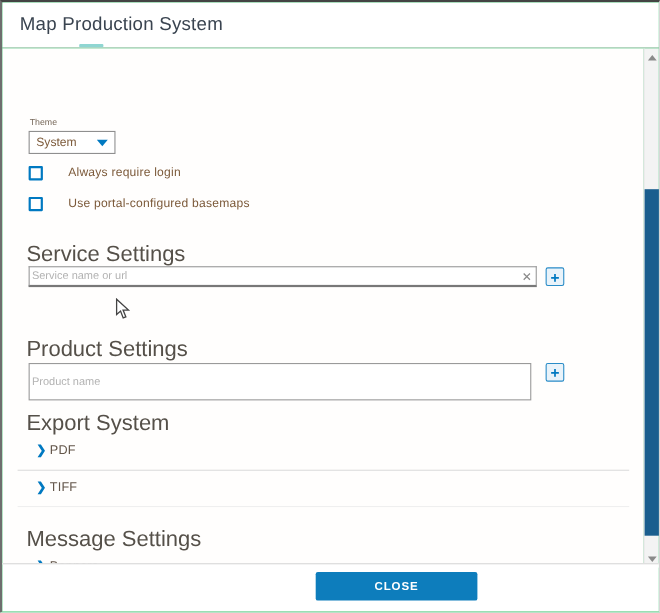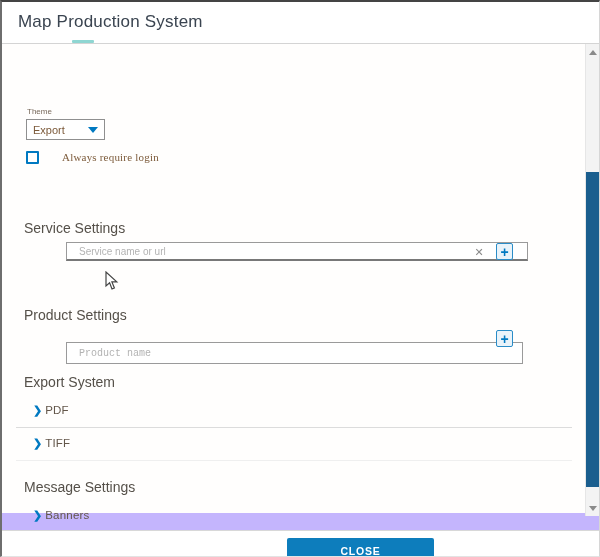--- a/index.html
+++ b/index.html
@@ -1,20 +1,20 @@
 <!DOCTYPE html>
 <html><head>
 <meta charset="utf-8">
 <style>
   * { margin:0; padding:0; box-sizing:border-box; }
   html,body { background:#fff; }
   body { font-family:"Liberation Sans", sans-serif; }
 
   .window {
-    position:relative; width:600px; height:557px; background:#c4b5fd;
+    position:relative; width:600px; height:557px; background:#22c55e;
     border-top:2px solid #444; border-left:2px solid #6e6e6e;
     border-right:1px solid #d6d6d6; border-bottom:1px solid #e3e3e3;
     overflow:hidden;
   }
 
   
   .titlebar { position:absolute; top:0; left:0; right:0; height:41px; background:#fff; }
   .titlebar .title {
     position:absolute; left:16px; top:10px; font-size:17px; font-weight:500;
     color:#3a4450; letter-spacing:.2px;
@@ -29,45 +29,44 @@
   .select {
     position:absolute; left:24px; top:75px; width:79px; height:21px; background:#fff;
     border:1px solid #8f8f8f; display:flex; align-items:center; padding:0 6px; cursor:default;
   }
   .select .select-value { font-size:11px; color:#7c5a3a; flex:1; }
   .select .caret {
     width:0; height:0; border-left:5px solid transparent; border-right:5px solid transparent;
     border-top:6px solid #0079c1;
   }
 
-  .check-row { position:absolute; left:24px; height:14px; display:flex; align-items:center;font-family:Liberation Serif, serif; }
+  .check-row { position:absolute; left:24px; height:14px; display:flex; align-items:center; }
   .check-row.r1 { top:106px; }
   .check-row.r2 { top:134px; }
   .checkbox {
     width:13px; height:13px; border:2px solid #0079c1; background:#fff; border-radius:1px;
     display:inline-block; cursor:pointer;
   }
   .check-label { margin-left:23px; font-size:11px; color:#7c5a3a; letter-spacing:.2px; }
 
-  .section-heading { position:absolute; left:22px; font-size:14px; font-weight:500; color:#555049; }
+  .section-heading { position:absolute; left:22px; font-size:20px; font-weight:500; color:#555049; }
   .h-service { top:176px; }
   .h-product { top:263px; }
   .h-export  { top:330px; }
   .h-message { top:435px; }
 
   .text-input {
     position:absolute; left:24px; height:19px; background:#fff;
     border:1px solid #9a9a9a; border-bottom:2px solid #787878;
-    font-size:10px; color:#555; padding:0 18px 0 12px; width:462px;
+    font-size:10px; color:#555; padding:0 18px 0 2px; width:462px;
     font-family:"Liberation Sans", sans-serif;
-    margin-left:40px;
   }
   .text-input::placeholder { color:#b3b3b3; opacity:1; }
   .in-service { top:198px; }
-  .in-product { top:298px; width:457px; border-bottom:1px solid #9a9a9a; height:22px;font-family:Liberation Mono, monospace; }
+  .in-product { top:286px; width:457px; border-bottom:1px solid #9a9a9a; height:34px; }
 
   .clear-icon {
     position:absolute; left:470px; top:201px; width:14px; height:14px; color:#8a8a8a;
     font-size:11px; line-height:14px; text-align:center; cursor:pointer;
   }
 
   .add-btn {
     position:absolute; left:494px; width:17px; height:17px;
     border:1px solid #2a8cc7; background:#e9f3fa; color:#0079c1;
     font-size:14px; line-height:14px; text-align:center; font-weight:700;
@@ -94,21 +93,21 @@
     background:#f3f3f3; border-left:1px solid #e6e6e6;
   }
   .sb-arrow { position:absolute; left:3px; width:0; height:0; cursor:pointer;
     border-left:4px solid transparent; border-right:4px solid transparent; }
   .sb-up   { top:6px;  border-bottom:5px solid #8a8a8a; }
   .sb-down { bottom:5px; border-top:5px solid #8a8a8a; }
   .sb-thumb { position:absolute; left:0; top:128px; width:14px; height:315px; background:#1a5e8e; cursor:pointer; }
 
   
   .footer {
-    position:absolute; left:0; right:0; bottom:0; height:26px; background:#fff;
+    position:absolute; left:0; right:0; bottom:0; height:44px; background:#fff;
     border-top:1px solid #d8d8d8;
   }
   .btn {
     position:absolute; top:7px; width:147px; height:26px; border:none; border-radius:2px;
     background:#0d7dbc; color:#fff; font-size:10.5px; font-weight:700; letter-spacing:.8px;
     cursor:pointer; font-family:"Liberation Sans", sans-serif;
   }
   .btn-close  { left:285px; }
   .btn-update { left:443px; }
 
@@ -122,27 +121,31 @@
   <div class="titlebar">
     <div class="title">Map Production System</div>
   </div>
   <div class="title-divider"></div>
   <div class="teal-fragment"></div>
 
   <div class="content">
 
     <div class="field-label">Theme</div>
     <div class="select">
-      <span class="select-value">Export</span>
+      <span class="select-value">System</span>
       <span class="caret"></span>
     </div>
 
     <div class="check-row r1">
       <span class="checkbox"></span>
       <span class="check-label">Always require login</span>
+    </div>
+    <div class="check-row r2">
+      <span class="checkbox"></span>
+      <span class="check-label">Use portal-configured basemaps</span>
     </div>
 
     <div class="section-heading h-service">Service Settings</div>
     <input class="text-input in-service" type="text" placeholder="Service name or url" style="">
     <span class="clear-icon">✕</span>
     <button class="add-btn add-service">+</button>
 
     <svg class="cursor" viewBox="0 0 14 19">
       <path d="M1,1 L1,15 L4.6,11.8 L7,18 L9.4,17 L6.9,10.9 L11.8,10.9 Z" fill="#fff" stroke="#444" stroke-width="1.2"></path>
     </svg>

